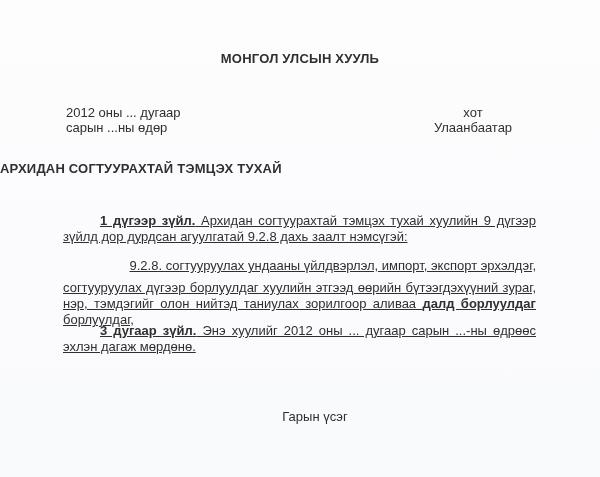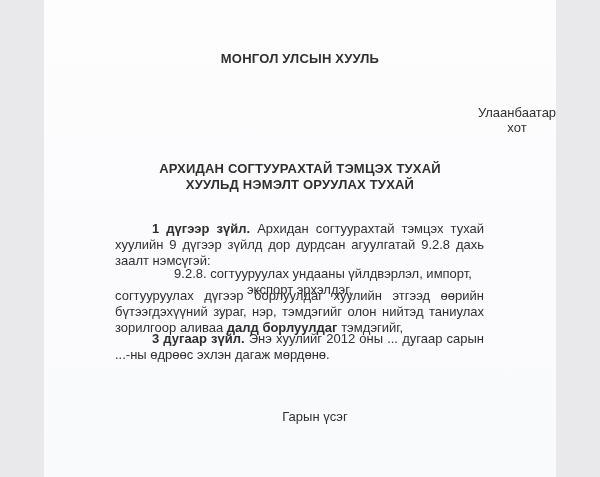--- a/index.html
+++ b/index.html
@@ -3,21 +3,21 @@
 <meta charset="utf-8">
 <title>Scanned law document</title>
 <style>
   html, body {
     margin: 0;
     padding: 0;
     background: #e9e9ec;
   }
   .page {
     position: relative;
-    width: 512px;
+    width: 600px;
     height: 477px;
     margin: 0 auto;
     background: linear-gradient(180deg, #fdfdfe 0%, #fbfbfd 55%, #f9fafc 100%);
     color: #2f2f2f;
     font-family: "Liberation Sans", "DejaVu Sans", sans-serif;
     font-size: 13px;
     line-height: 16px;
     overflow: hidden;
   }
   .bold { font-weight: bold; }
@@ -43,71 +43,74 @@
     left: 413px;
     width: 120px;
     text-align: center;
     line-height: 15px;
   }
   .law-title {
     position: absolute;
     top: 161px;
     left: 0;
     right: 0;
-    text-align: center;
     font-weight: bold;
     line-height: 16px;
     letter-spacing: 0.2px;
   }
   .para {
     position: absolute;
     left: 63px;
     right: 64px;
-    margin: 8px;
+    margin: 0;
     text-align: justify;
+    text-decoration: underline;
   }
   .para.indent { text-indent: 37px; }
   .article-1 { top: 213px; }
   .clause-first {
     top: 258px;
     text-indent: 47px;
-    text-align: center;
+    text-align: right;
   }
   .clause-body { top: 280px; }
   .article-2 { top: 323px; }
   .signature {
     position: absolute;
     top: 409px;
     left: 0;
     right: 0;
     text-align: center;
     padding-left: 30px;
   }
 </style>
 </head>
 <body>
 
 <div class="page">
 
   <div class="header-title">МОНГОЛ УЛСЫН ХУУЛЬ</div>
 
+  <div class="date-block">
+    <div>2012 оны ... дугаар</div>
+    <div>сарын ...ны өдөр</div>
+  </div>
 
   <div class="place-block">
+    <div>хот</div>
     <div>Улаанбаатар</div>
-    <div>хот</div>
   </div>
 
   <div class="law-title">
     <div>АРХИДАН СОГТУУРАХТАЙ ТЭМЦЭХ ТУХАЙ</div>
-    <div>ХУУЛЬД НЭМЭЛТ ОРУУЛАХ ТУХАЙ</div>
   </div>
 
   <p class="para indent article-1"><span class="bold">1 дүгээр зүйл.</span><span> Архидан согтуурахтай тэмцэх тухай хуулийн 9 дүгээр зүйлд дор дурдсан агуулгатай 9.2.8 дахь заалт нэмсүгэй:</span></p>
 
   <p class="para clause-first">9.2.8. согтууруулах ундааны үйлдвэрлэл, импорт, экспорт эрхэлдэг,</p>
 
-  <p class="para clause-body"><span>согтууруулах дүгээр борлуулдаг хуулийн этгээд өөрийн бүтээгдэхүүний зураг, нэр, тэмдэгийг олон нийтэд таниулах зорилгоор аливаа </span><span class="bold">далд борлуулдаг</span><span> тэмдэгийг,</span></p>
+  <p class="para clause-body"><span>согтууруулах дүгээр борлуулдаг хуулийн этгээд өөрийн бүтээгдэхүүний зураг, нэр, тэмдэгийг олон нийтэд таниулах зорилгоор аливаа </span><span class="bold">далд борлуулдаг</span><span> борлуулдаг,</span></p>
 
   <p class="para indent article-2"><span class="bold">3 дугаар зүйл.</span><span> Энэ хуулийг 2012 оны ... дугаар сарын ...-ны өдрөөс эхлэн дагаж мөрдөнө.</span></p>
 
   <div class="signature">Гарын үсэг</div>
 
 </div>
 
 </body></html>

